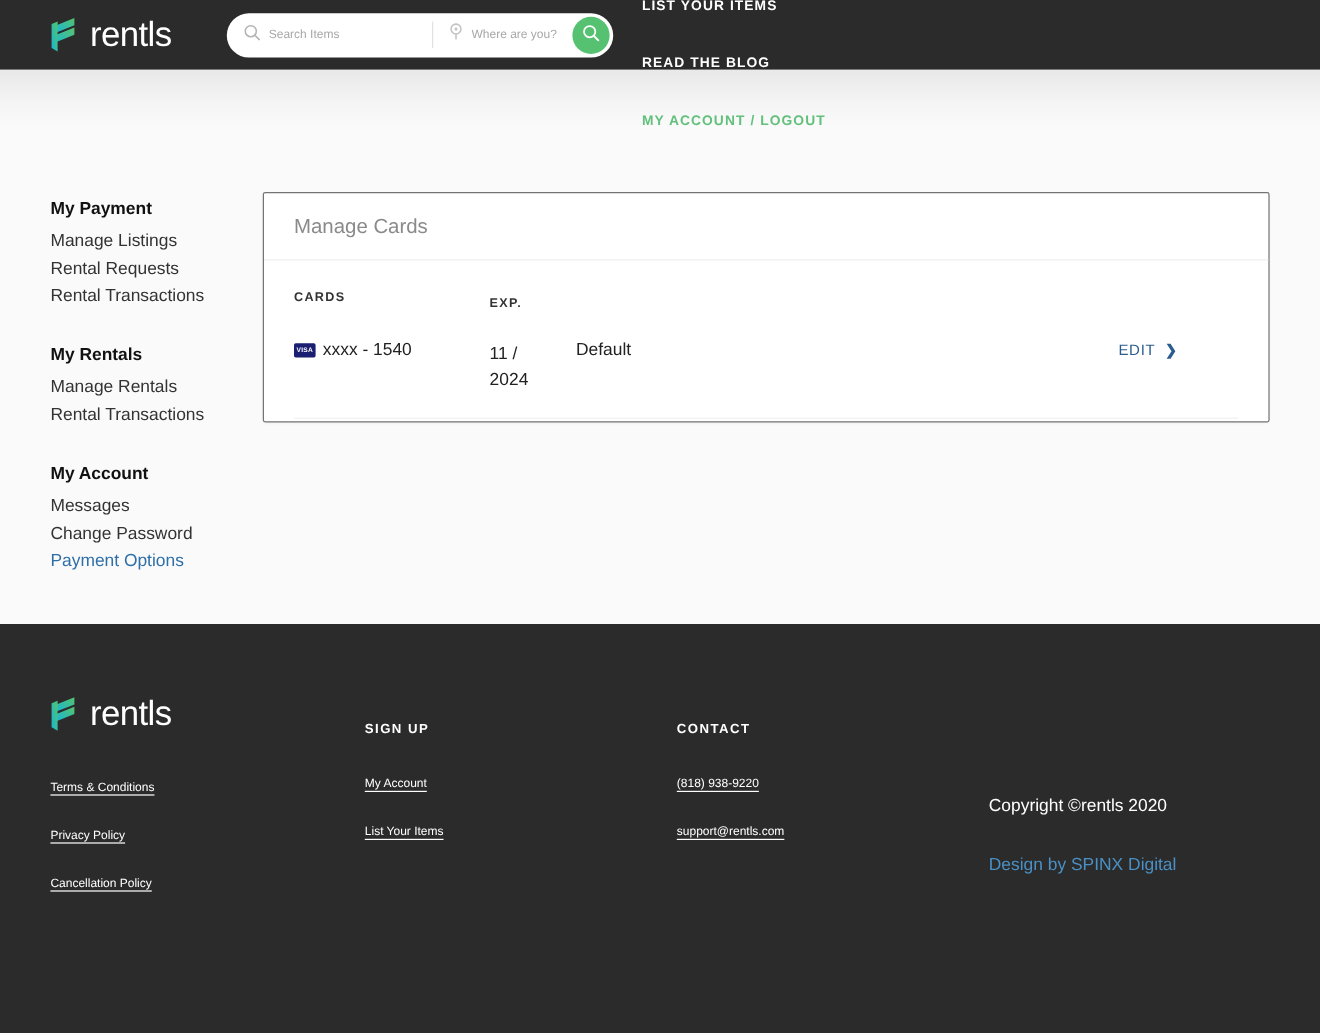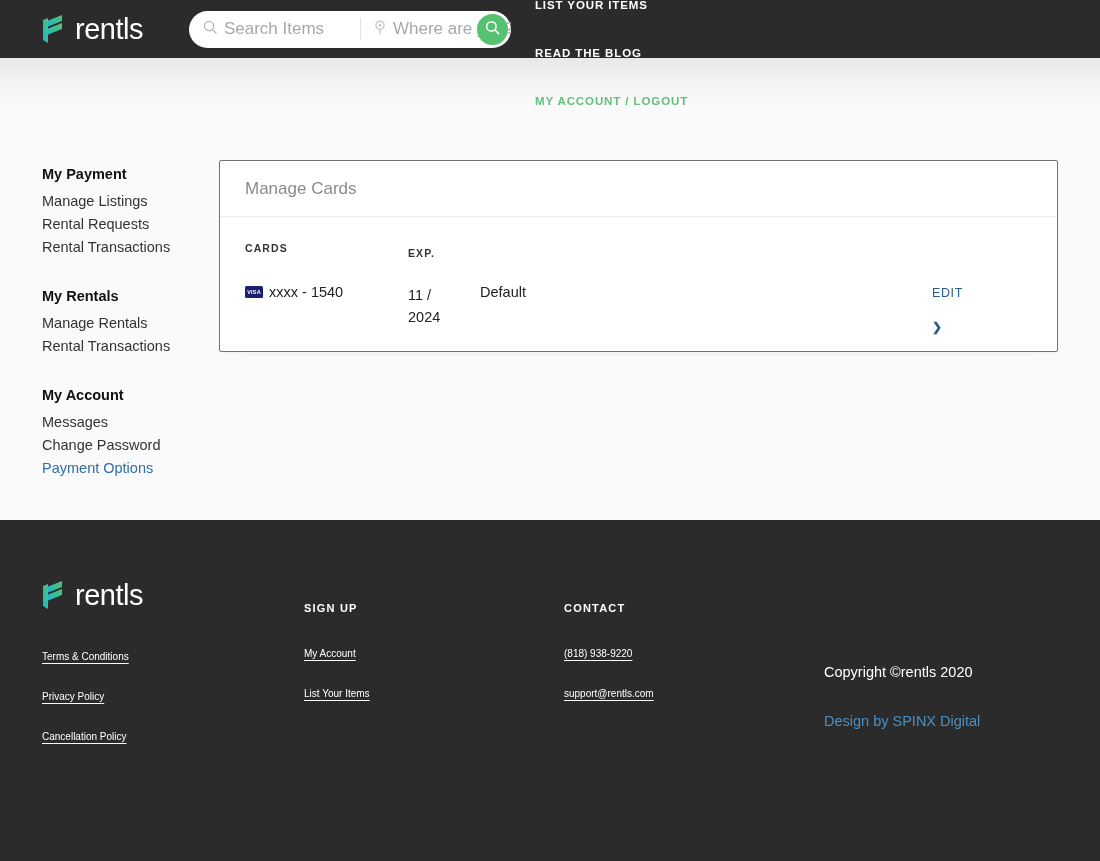--- a/index.html
+++ b/index.html
@@ -61,21 +61,21 @@
   .search-divider {
     width: 1px;
     height: 22px;
     background: #e2e2e2;
     flex: 0 0 1px;
   }
   .search-input {
     border: none;
     outline: none;
     font-family: "Liberation Sans", sans-serif;
-    font-size: 17px;
+    font-size: 10px;
     color: #9a9a9a;
     background: transparent;
     width: 100%;
     padding: 0;
   }
   .search-input::placeholder { color: #a8a8a8; }
   .search-go {
     width: 31px; height: 31px;
     border-radius: 50%;
     background: #56c271;
@@ -216,23 +216,22 @@
     font-weight: 700;
     letter-spacing: 0.2px;
     font-family: "Liberation Sans", sans-serif;
   }
   .edit-link {
     color: #2a5d8f;
     text-decoration: none;
     font-size: 12.5px;
     letter-spacing: 0.6px;
     display: inline-flex;
-    gap: 20px;
-    cursor: pointer;
-    flex-direction: column;
+    gap: 8px;
+    cursor: pointer;
   }
   .chev { font-size: 12px; font-weight: 700; }
 
   
   .footer {
     background: #2b2b2b;
     height: 341px;
     padding: 0 42px;
     position: relative;
   }

